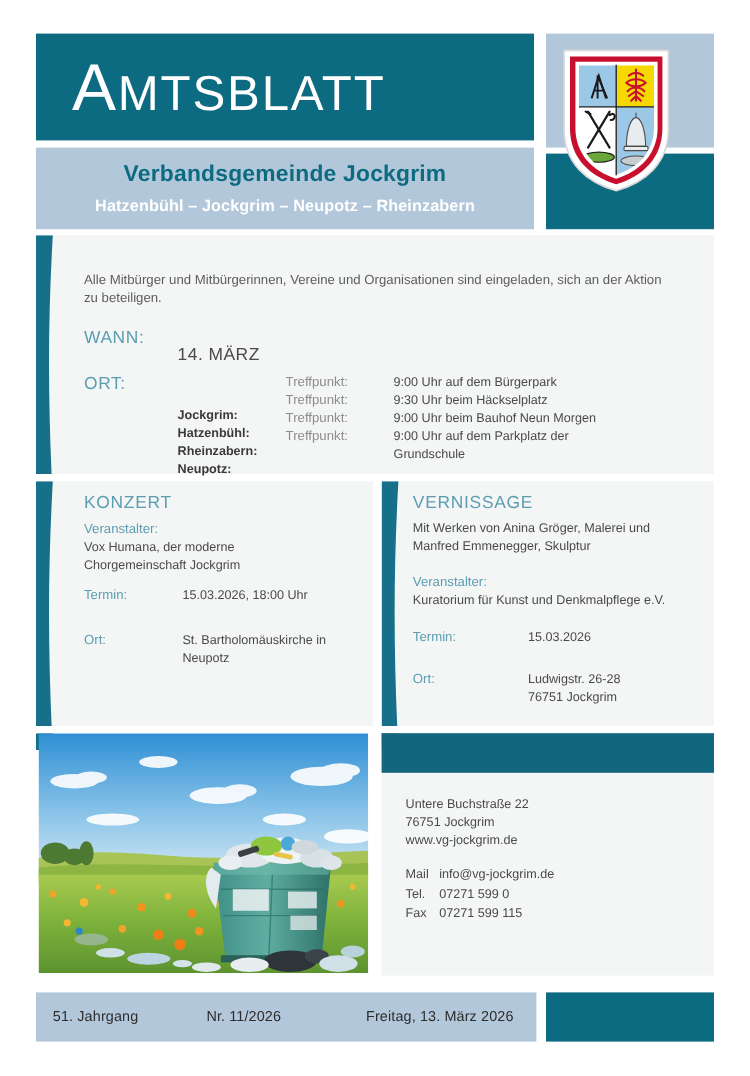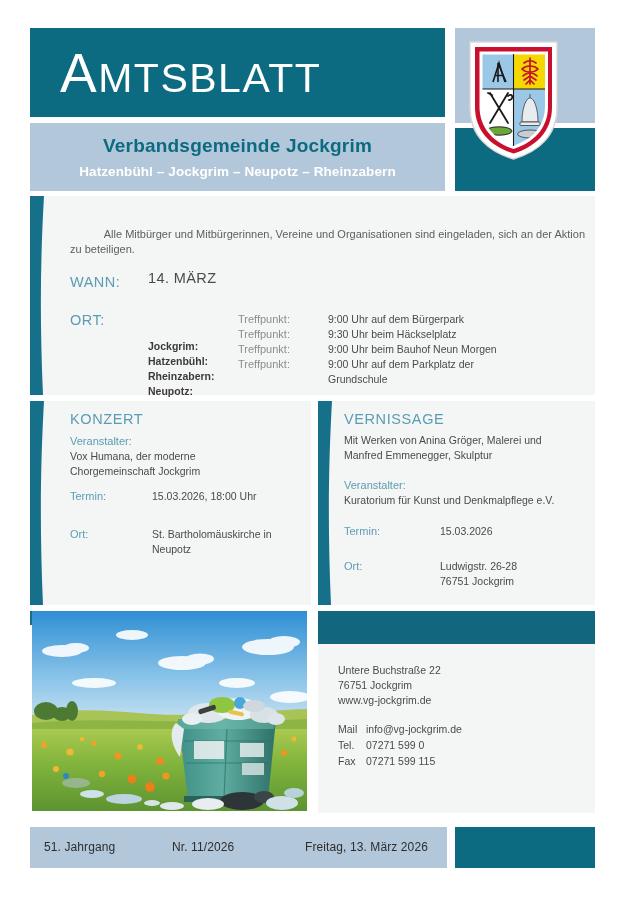--- a/index.html
+++ b/index.html
@@ -305,25 +305,25 @@
     <div class="subhead-sub">Hatzenbühl – Jockgrim – Neupotz – Rheinzabern</div>
   </div>
 
   <div class="panel panel-aktion"></div>
   <div class="accent accent-aktion">
     <svg viewBox="0 0 18 199" width="18" height="199" preserveAspectRatio="none">
       <path d="M0 0 L14 0 C10 70 10 130 13 199 L0 199 Z" fill="#17708a"></path>
     </svg>
   </div>
 
-  <div class="body-text" style="left:70px; top:227px; width:515px;text-align:right;">Alle Mitbürger und Mitbürgerinnen, Vereine und Organisationen sind eingeladen, sich an der Aktion</div>
+  <div class="body-text" style="left:70px; top:227px; width:515px;">Alle Mitbürger und Mitbürgerinnen, Vereine und Organisationen sind eingeladen, sich an der Aktion</div>
   <div class="body-text" style="left:70px; top:242px; width:515px;">zu beteiligen.</div>
 
   <div class="label-teal-lg" style="left:70px; top:274px;">WANN:</div>
-  <div class="value-lg" style="left:148px; top:270px;">14. MÄRZ</div>
+  <div class="value-lg" style="left:148px; top:288px;">14. MÄRZ</div>
 
   <div class="label-teal-lg" style="left:70px; top:312px;">ORT:</div>
 
   <div class="ort-table">
     <div class="ort-row">
       <span class="c-name">Jockgrim:</span>
       <span class="c-tp">Treffpunkt:</span>
       <span class="c-info">9:00 Uhr auf dem Bürgerpark</span>
     </div>
     <div class="ort-row">

